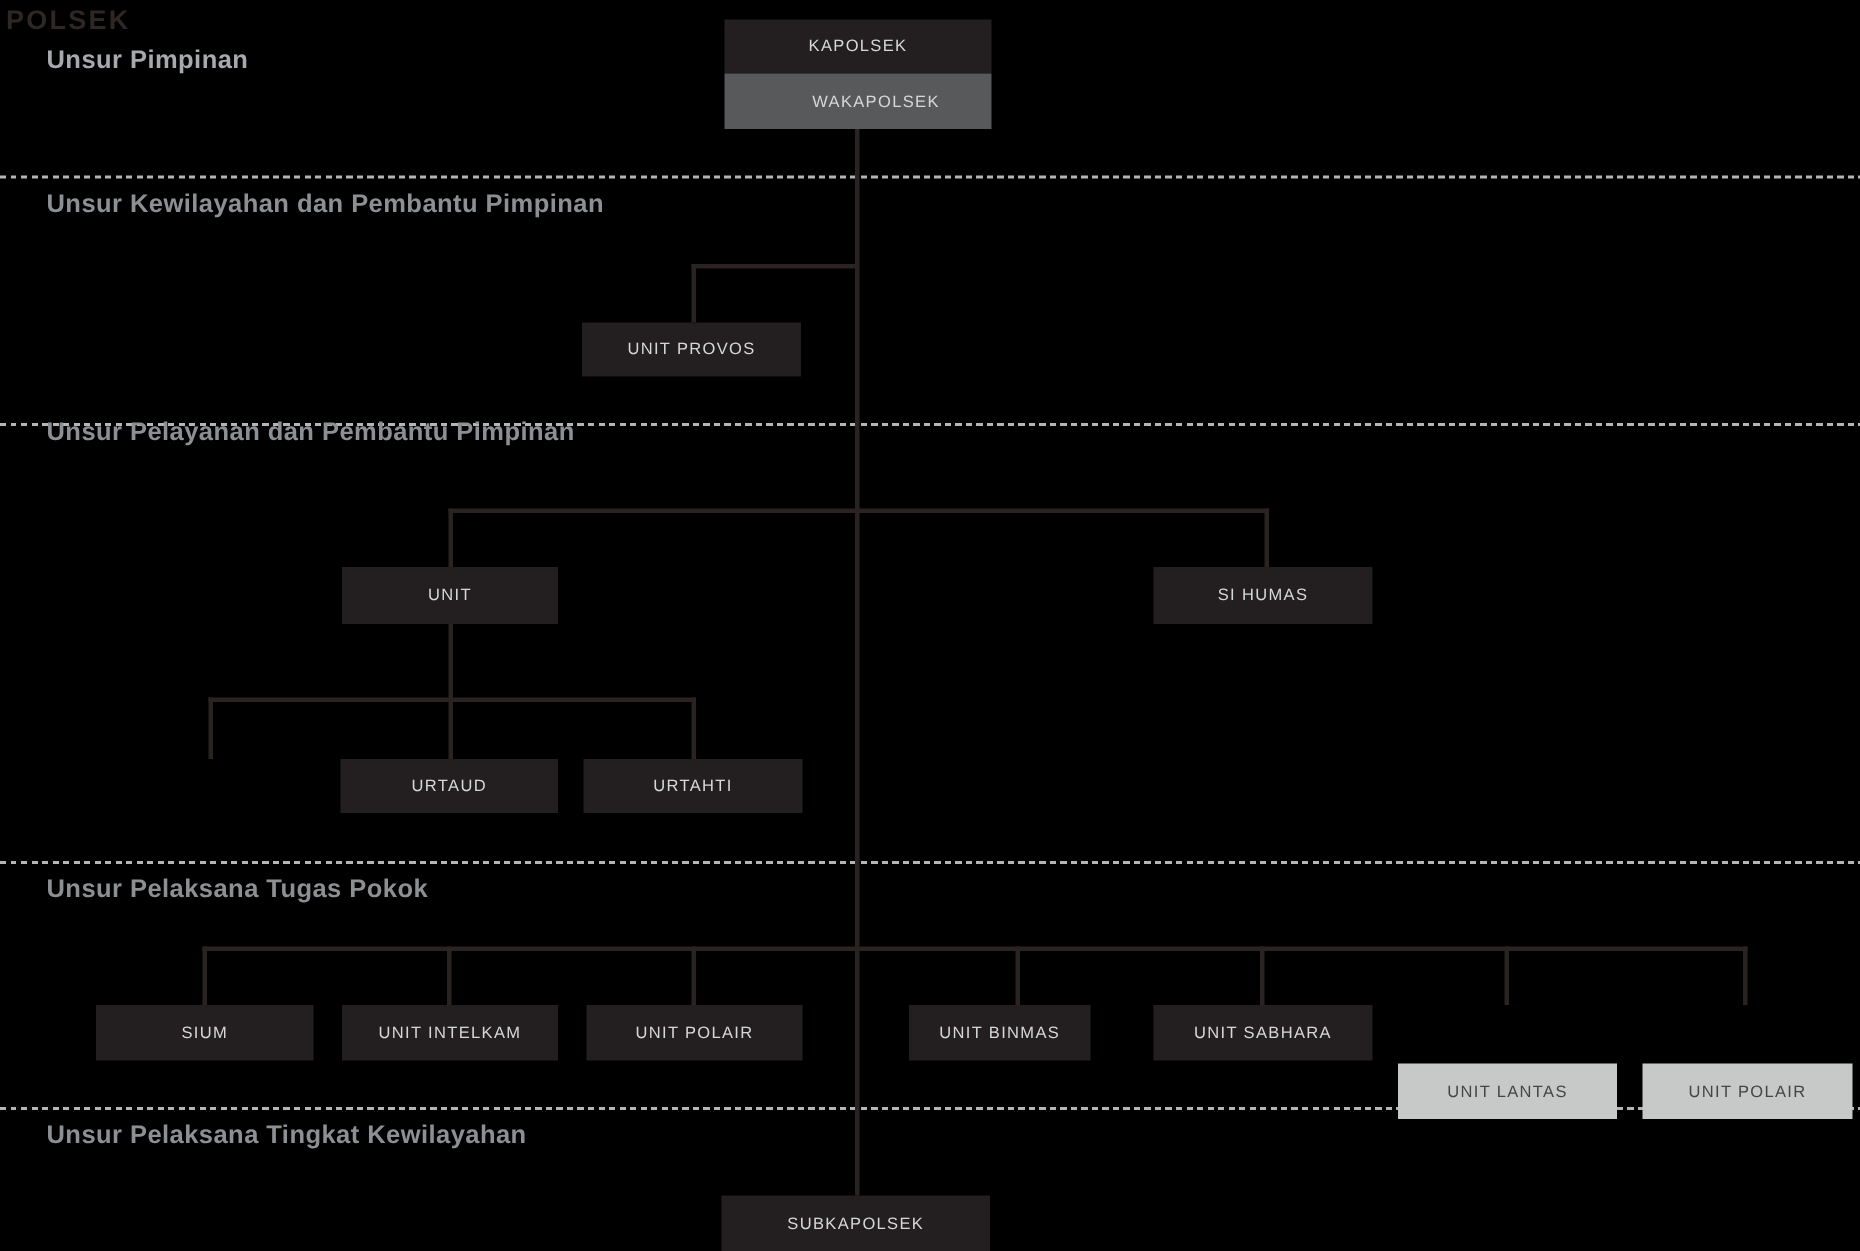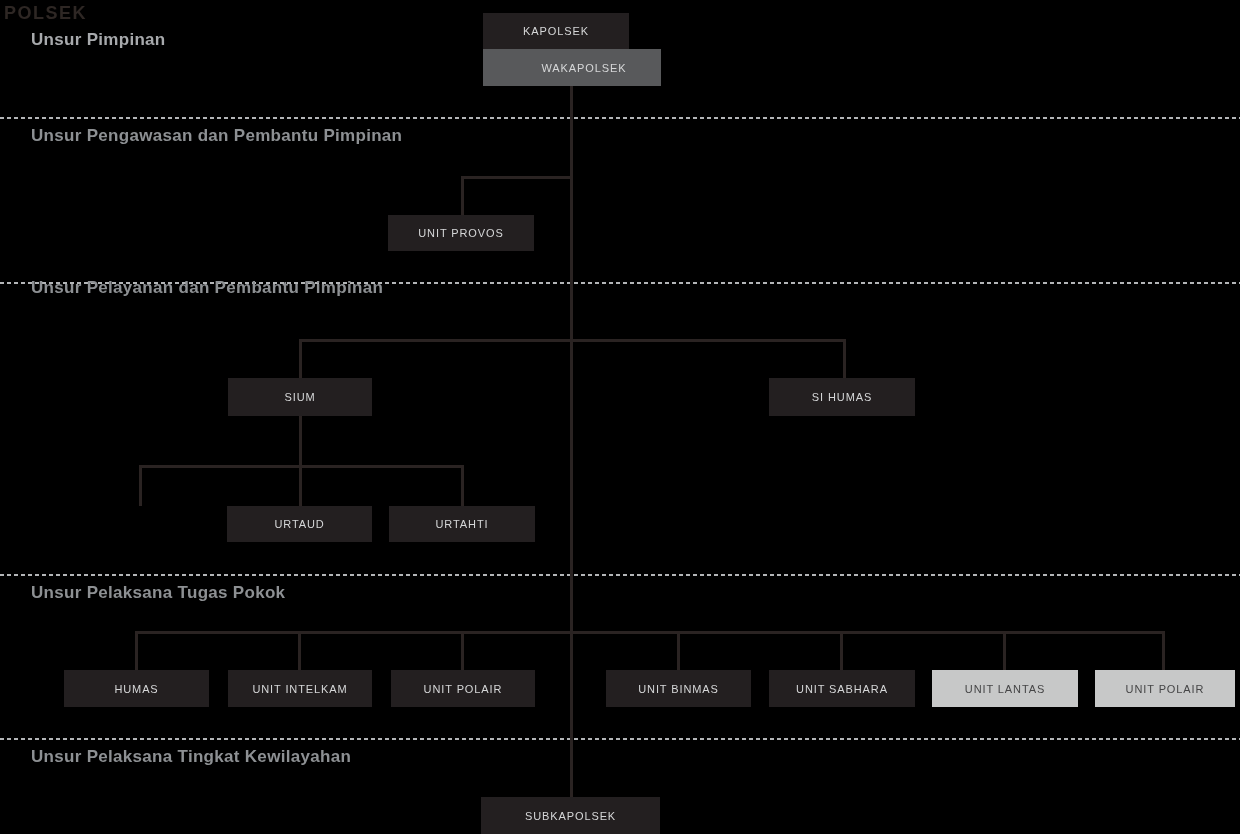--- a/index.html
+++ b/index.html
@@ -42,21 +42,21 @@
     display: flex;
     align-items: center;
     justify-content: center;
     font-size: 11px;
     letter-spacing: 0.9px;
     white-space: nowrap;
     box-sizing: border-box;
   }
   .node.dark  { background: #231f20; color: #d6d7d8; }
   .node.gray  { background: #58595b; color: #d6d7d8; padding-left: 24px; }
-  .node.light { background: #c7c8c8; color: #454546; }
+  .node.light { background: #c7c8c8; color: #454546; margin-top: 39px; }
   .line {
     position: absolute;
     background: #2a2322;
   }
   .divider {
     position: absolute;
     left: 0;
     width: 1240px;
     height: 2px;
     background: repeating-linear-gradient(90deg, #b3b5b7 0 4px, transparent 4px 7px);
@@ -68,21 +68,21 @@
 <div id="canvas">
 
   <div class="page-title">POLSEK</div>
   <div class="section-label light" style="top:30px">Unsur Pimpinan</div>
 
   <div class="divider" style="top:117px"></div>
   <div class="divider" style="top:282px"></div>
   <div class="divider" style="top:574px"></div>
   <div class="divider" style="top:738px"></div>
 
-  <div class="section-label" style="top:126px">Unsur Pengawasan dan Pembantu Pimpinan</div>
+  <div class="section-label" style="top:126px">Unsur Kewilayahan dan Pembantu Pimpinan</div>
   <div class="section-label" style="top:278px">Unsur Pelayanan dan Pembantu Pimpinan</div>
   <div class="section-label" style="top:583px">Unsur Pelaksana Tugas Pokok</div>
   <div class="section-label" style="top:747px">Unsur Pelaksana Tingkat Kewilayahan</div>
 
   <div class="line" style="left:570px;top:86px;width:3px;height:711px"></div>
 
   <div class="line" style="left:461px;top:176px;width:111px;height:3px"></div>
   <div class="line" style="left:461px;top:176px;width:3px;height:39px"></div>
 
   <div class="line" style="left:299px;top:339px;width:547px;height:3px"></div>
@@ -97,34 +97,34 @@
 
   <div class="line" style="left:135px;top:631px;width:1030px;height:3px"></div>
   <div class="line" style="left:135px;top:631px;width:3px;height:39px"></div>
   <div class="line" style="left:298px;top:631px;width:3px;height:39px"></div>
   <div class="line" style="left:461px;top:631px;width:3px;height:39px"></div>
   <div class="line" style="left:677px;top:631px;width:3px;height:39px"></div>
   <div class="line" style="left:840px;top:631px;width:3px;height:39px"></div>
   <div class="line" style="left:1003px;top:631px;width:3px;height:39px"></div>
   <div class="line" style="left:1162px;top:631px;width:3px;height:39px"></div>
 
-  <div class="node dark" style="left:483px;top:13px;width:146px;height:36px">KAPOLSEK</div>
+  <div class="node dark" style="left:483px;top:13px;width:178px;height:36px">KAPOLSEK</div>
   <div class="node gray" style="left:483px;top:49px;width:178px;height:37px">WAKAPOLSEK</div>
 
   <div class="node dark" style="left:388px;top:215px;width:146px;height:36px">UNIT PROVOS</div>
 
-  <div class="node dark" style="left:228px;top:378px;width:144px;height:38px">SIUM</div>
+  <div class="node dark" style="left:228px;top:378px;width:144px;height:38px">UNIT</div>
   <div class="node dark" style="left:769px;top:378px;width:146px;height:38px">SI HUMAS</div>
 
   <div class="node dark" style="left:227px;top:506px;width:145px;height:36px">URTAUD</div>
   <div class="node dark" style="left:389px;top:506px;width:146px;height:36px">URTAHTI</div>
 
-  <div class="node dark" style="left:64px;top:670px;width:145px;height:37px">HUMAS</div>
+  <div class="node dark" style="left:64px;top:670px;width:145px;height:37px">SIUM</div>
   <div class="node dark" style="left:228px;top:670px;width:144px;height:37px">UNIT INTELKAM</div>
   <div class="node dark" style="left:391px;top:670px;width:144px;height:37px">UNIT POLAIR</div>
-  <div class="node dark" style="left:606px;top:670px;width:145px;height:37px">UNIT BINMAS</div>
+  <div class="node dark" style="left:606px;top:670px;width:121px;height:37px">UNIT BINMAS</div>
   <div class="node dark" style="left:769px;top:670px;width:146px;height:37px">UNIT SABHARA</div>
   <div class="node light" style="left:932px;top:670px;width:146px;height:37px">UNIT LANTAS</div>
   <div class="node light" style="left:1095px;top:670px;width:140px;height:37px">UNIT POLAIR</div>
 
   <div class="node dark" style="left:481px;top:797px;width:179px;height:37px">SUBKAPOLSEK</div>
 
 </div>
 
 </body></html>

